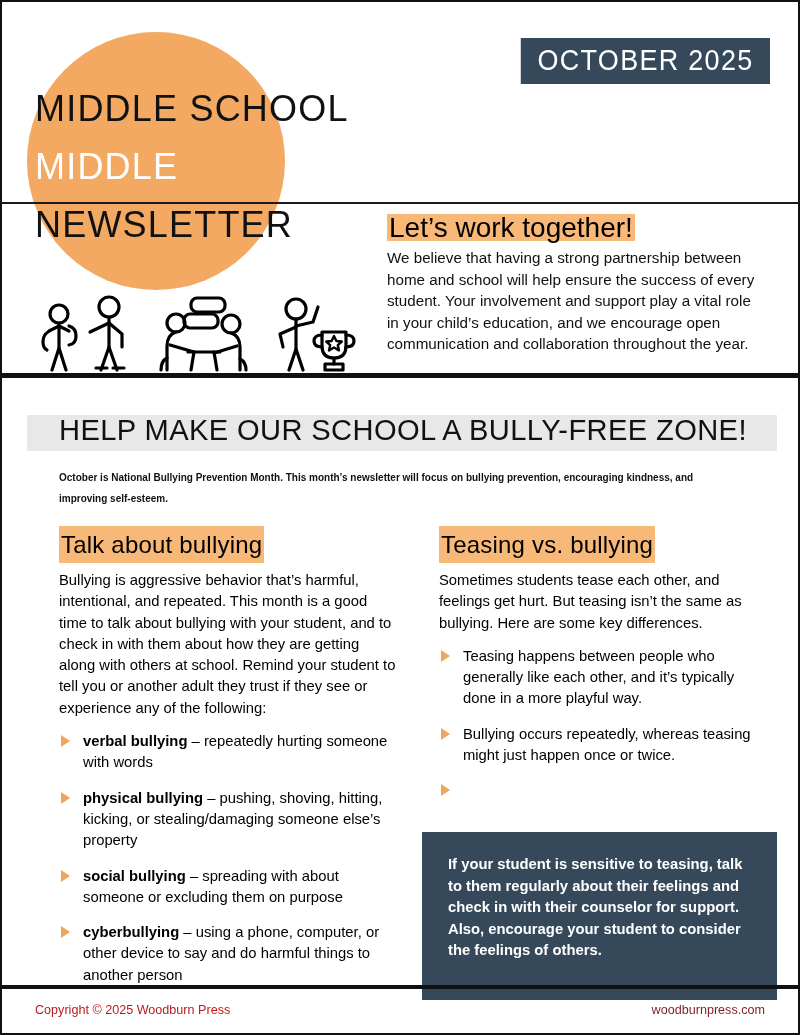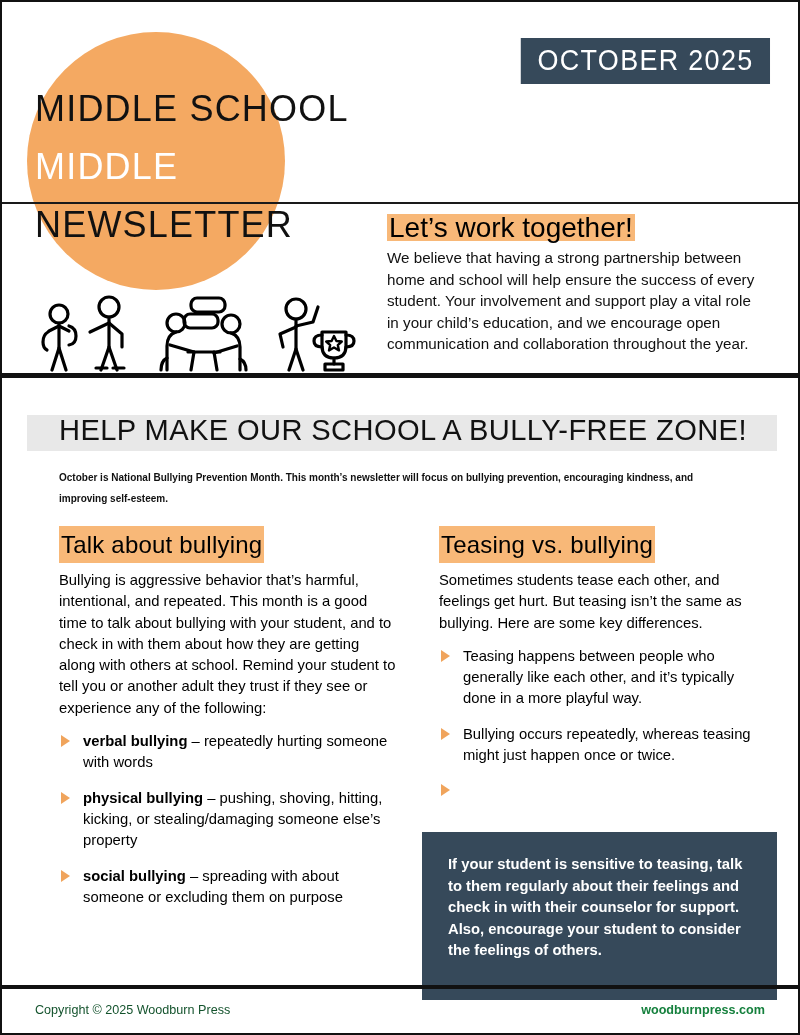--- a/index.html
+++ b/index.html
@@ -180,25 +180,25 @@
   .footer-rule{
     position:absolute;left:0;right:0;top:983px;
     height:0;border-top:4px solid #111;
   }
   .footer{
     position:absolute;left:0;right:0;top:995px;
     height:36px;
   }
   .footer .cr{
     position:absolute;left:33px;top:6px;
-    font-size:12.6px;color:#14532d;
+    font-size:12.6px;color:#b91c1c;
   }
   .footer .url{
     position:absolute;right:33px;top:6px;
-    font-size:12.6px;color:#15803d;font-weight:700;
+    font-size:12.6px;color:#7f1d1d;font-weight:400;
   }
 </style>
 </head>
 <body>
 
 <div class="page">
 
   <div class="header">
 
     <div class="orange-circle"></div>
@@ -294,20 +294,24 @@
         <b>verbal bullying</b><span> – repeatedly hurting someone with words</span>
       </li>
       <li>
         <span class="tri"></span>
         <b>physical bullying</b><span> – pushing, shoving, hitting, kicking, or stealing/damaging someone else’s property</span>
       </li>
       <li>
         <span class="tri"></span>
         <b>social bullying</b><span> – spreading with about someone or excluding them on purpose</span>
       </li>
+      <li>
+        <span class="tri"></span>
+        <b>cyberbullying</b><span> – using a phone, computer, or other device to say and do harmful things to another person</span>
+      </li>
     </ul>
   </div>
 
   <div class="col col-right">
     <h3>Teasing vs. bullying</h3>
     <p class="body">Sometimes students tease each other, and feelings get hurt. But teasing isn’t the same as bullying. Here are some key differences.</p>
     <ul class="arrows">
       <li>
         <span class="tri"></span>
         <span>Teasing happens between people who generally like each other, and it’s typically done in a more playful way.</span>

